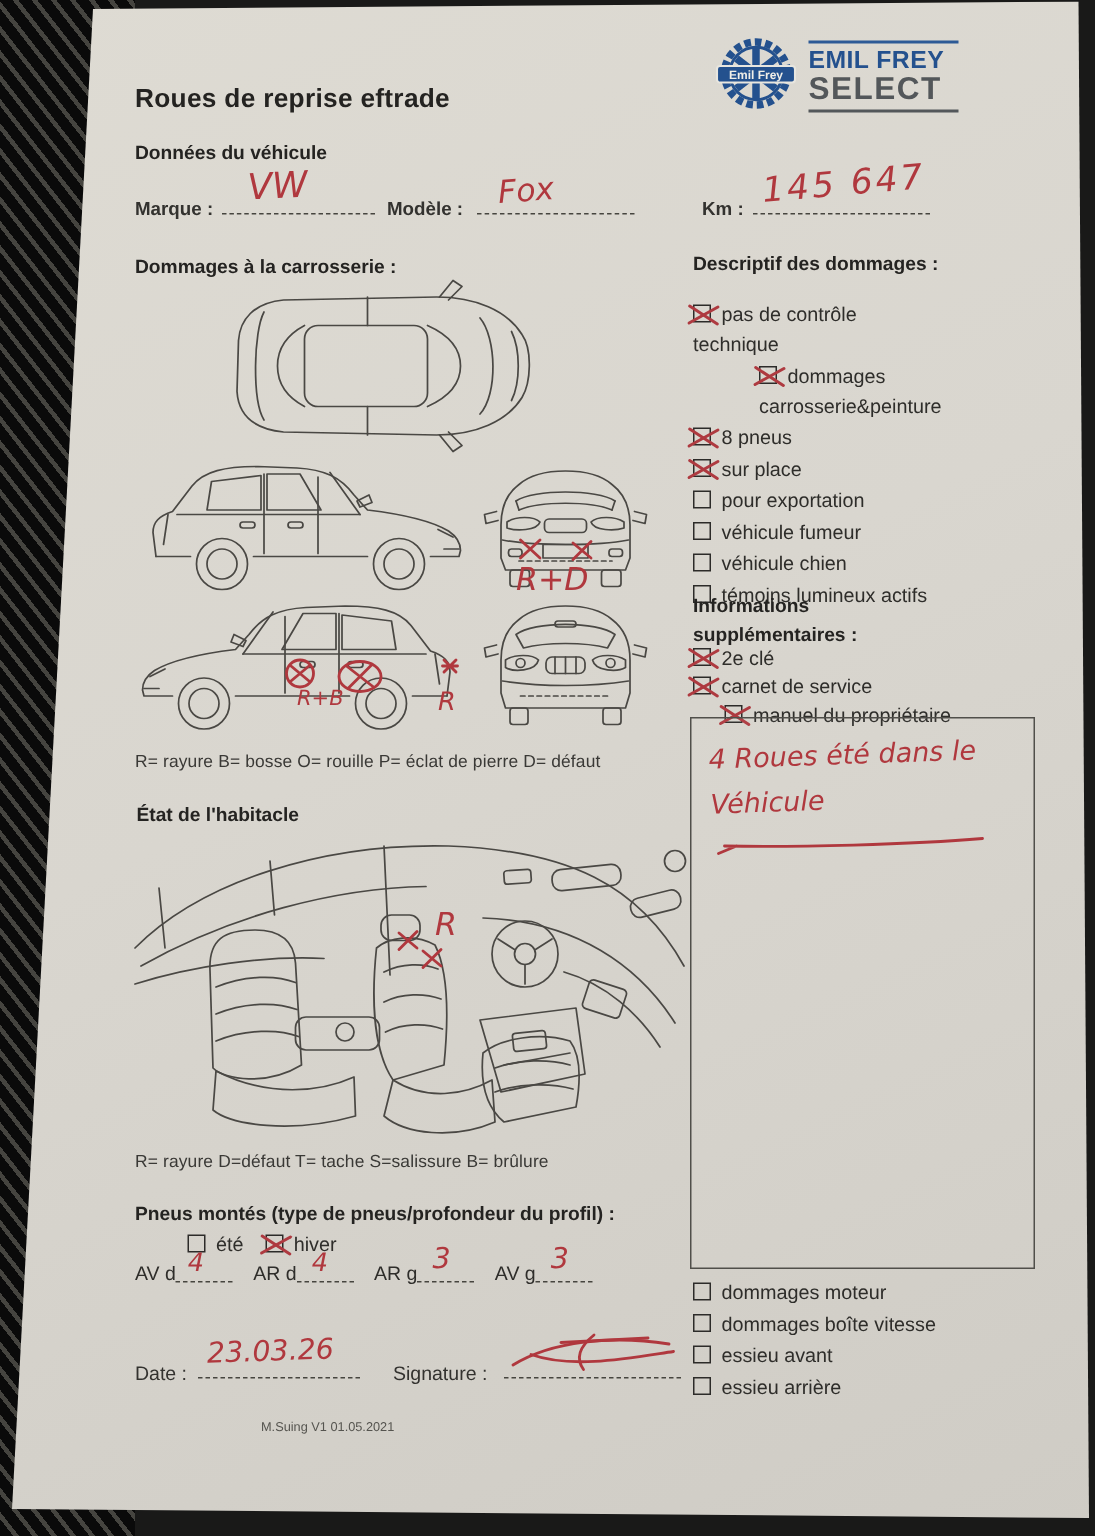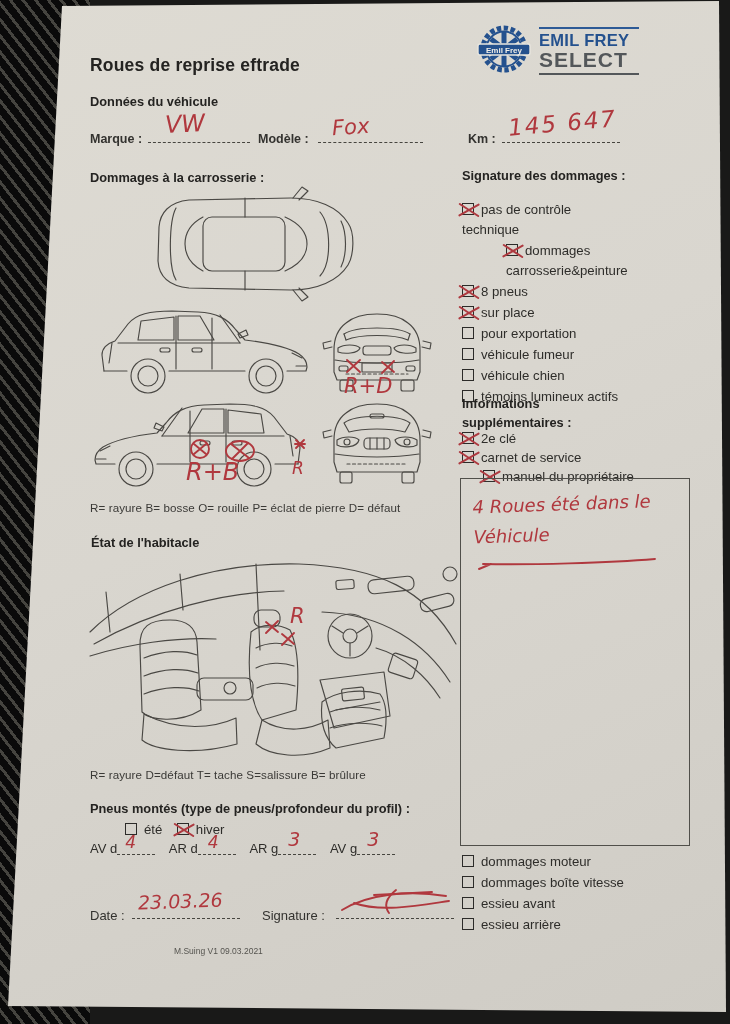--- a/index.html
+++ b/index.html
@@ -151,21 +151,21 @@
           <path d="M24,40 L21,60"></path>
         </g>
       </svg>
       <svg class="abs red" style="left:0;top:0;" width="228" height="100" viewBox="0 0 228 100">
         <circle cx="114" cy="53" r="9"></circle>
         <path d="M108,48 L120,58 M120,48 L108,58"></path>
         <ellipse cx="154" cy="55" rx="14" ry="10" fill="none" stroke="#b0383e" stroke-width="1.9"></ellipse>
         <path d="M145,48 L163,62 M162,47 L146,63"></path>
         <path d="M210,44 L218,52 M218,44 L210,52 M209,48 L219,48"></path>
       </svg>
-      <div class="abs hand" style="left:100px;top:62px;font-size:24px;">R+B</div>
+      <div class="abs hand" style="left:112px;top:62px;font-size:14px;">R+B</div>
       <div class="abs hand" style="left:206px;top:62px;font-size:17px;">R</div>
     </div>
 
     <svg class="abs sketch" style="left:320px;top:398px;" width="115" height="90" viewBox="0 0 115 90">
       <path d="M17,74 L14,64 L14,42 C14,30 18,21 26,15 C34,8 46,6 57,6 C68,6 80,8 88,15 C96,21 100,30 100,42 L100,64 L97,74 Z"></path>
       <rect x="20" y="74" width="12" height="11" rx="2"></rect>
         <rect x="82" y="74" width="12" height="11" rx="2"></rect>
       <path d="M24,25 C36,16 78,16 90,25 L85,34 C70,30 44,30 29,34 Z"></path>
       <path d="M11,32 L3,34 L4,40 L12,38"></path>
       <path d="M103,32 L111,34 L110,40 L102,38"></path>
@@ -252,23 +252,23 @@
     <div class="abs hand" style="left:138px;top:890px;font-size:19px;transform:rotate(-2deg);">23.03.26</div>
     <div class="abs print" style="left:262px;top:908px;font-size:13px;">Signature :</div>
     <span class="abs dash" style="left:336px;top:906px;width:118px;"></span>
     <svg class="abs red" style="left:336px;top:886px;" width="118" height="32" viewBox="0 0 118 32">
       <path d="M6,24 C32,8 72,4 110,10" stroke-width="2.2"></path>
       <path d="M18,17 C46,27 86,19 113,15" stroke-width="2"></path>
       <path d="M60,4 C50,12 48,20 53,27" stroke-width="2"></path>
       <path d="M38,9 L96,6" stroke-width="2"></path>
     </svg>
 
-    <div class="abs small" style="left:174px;top:946px;">M.Suing V1 09.03.2021</div>
-
-    <div class="abs h2" style="left:462px;top:168px;">Signature des dommages :</div>
+    <div class="abs small" style="left:174px;top:946px;">M.Suing V1 01.05.2021</div>
+
+    <div class="abs h2" style="left:462px;top:168px;">Descriptif des dommages :</div>
 
     <div class="abs" style="left:462px;top:200px;width:225px;">
       <label class="ck checked w1"><span class="cb"><span class="xmark"></span></span><span>pas de contrôle technique</span></label>
       <label class="ck checked w2"><span class="cb"><span class="xmark"></span></span><span>dommages carrosserie&amp;peinture</span></label>
       <label class="ck checked"><span class="cb"><span class="xmark"></span></span><span>8 pneus</span></label>
       <label class="ck checked"><span class="cb"><span class="xmark"></span></span><span>sur place</span></label>
       <label class="ck"><span class="cb"></span><span>pour exportation</span></label>
       <label class="ck"><span class="cb"></span><span>véhicule fumeur</span></label>
       <label class="ck"><span class="cb"></span><span>véhicule chien</span></label>
       <label class="ck"><span class="cb"></span><span>témoins lumineux actifs</span></label>

